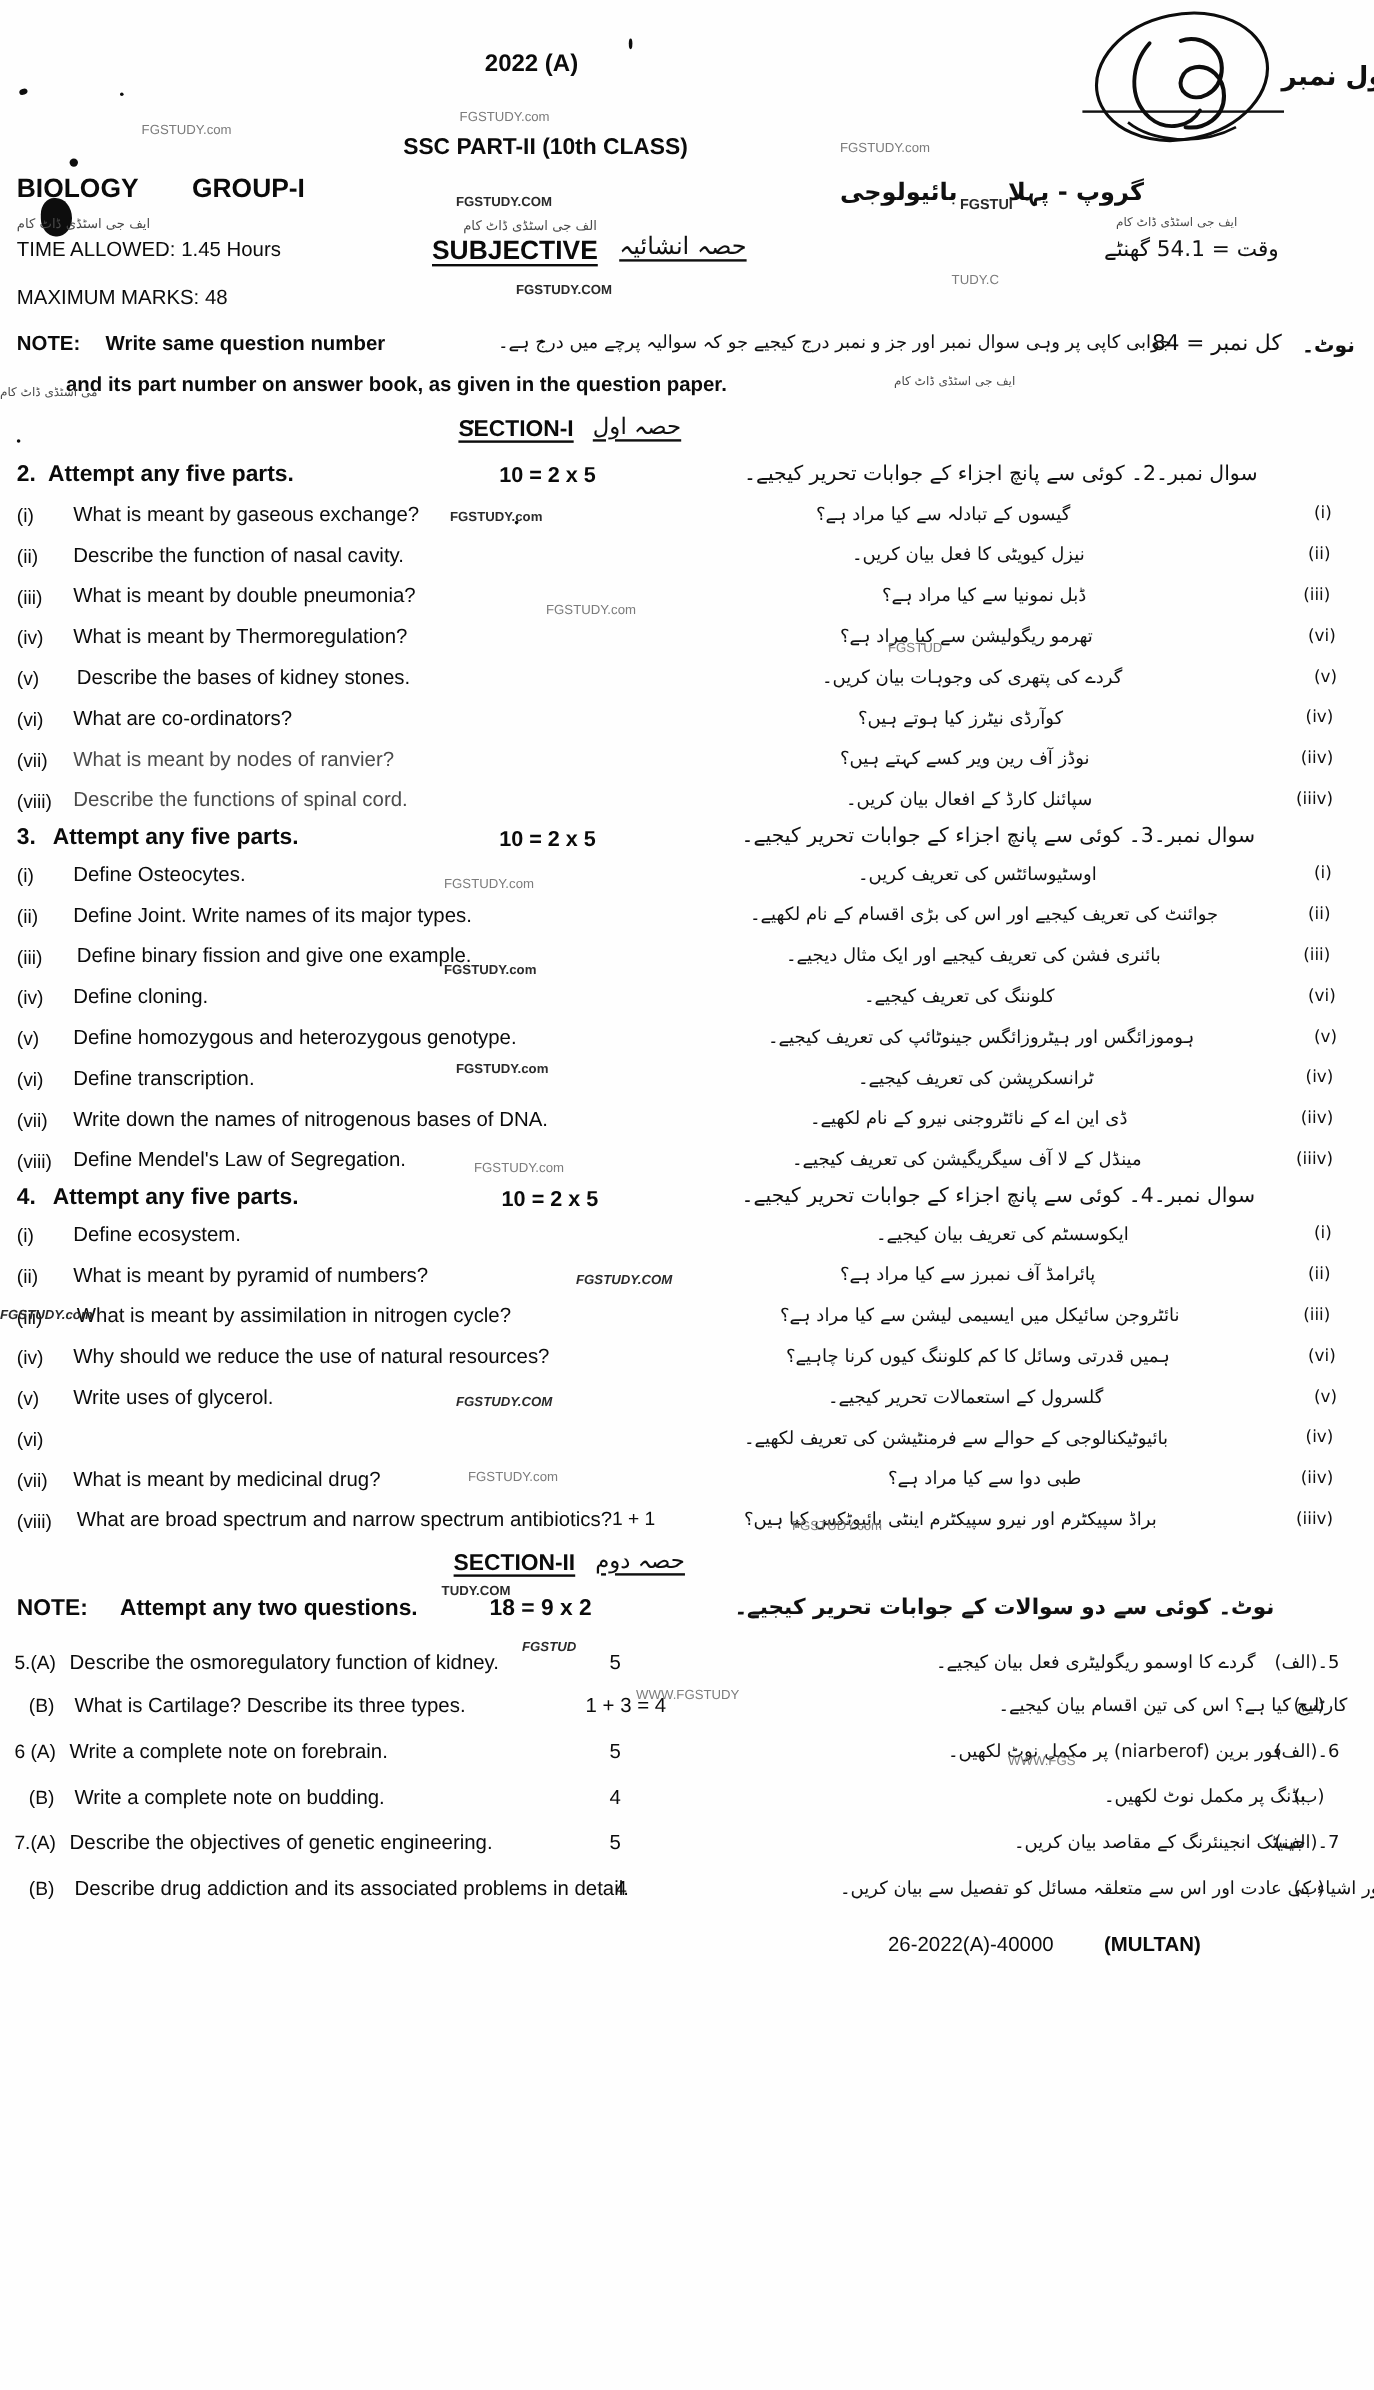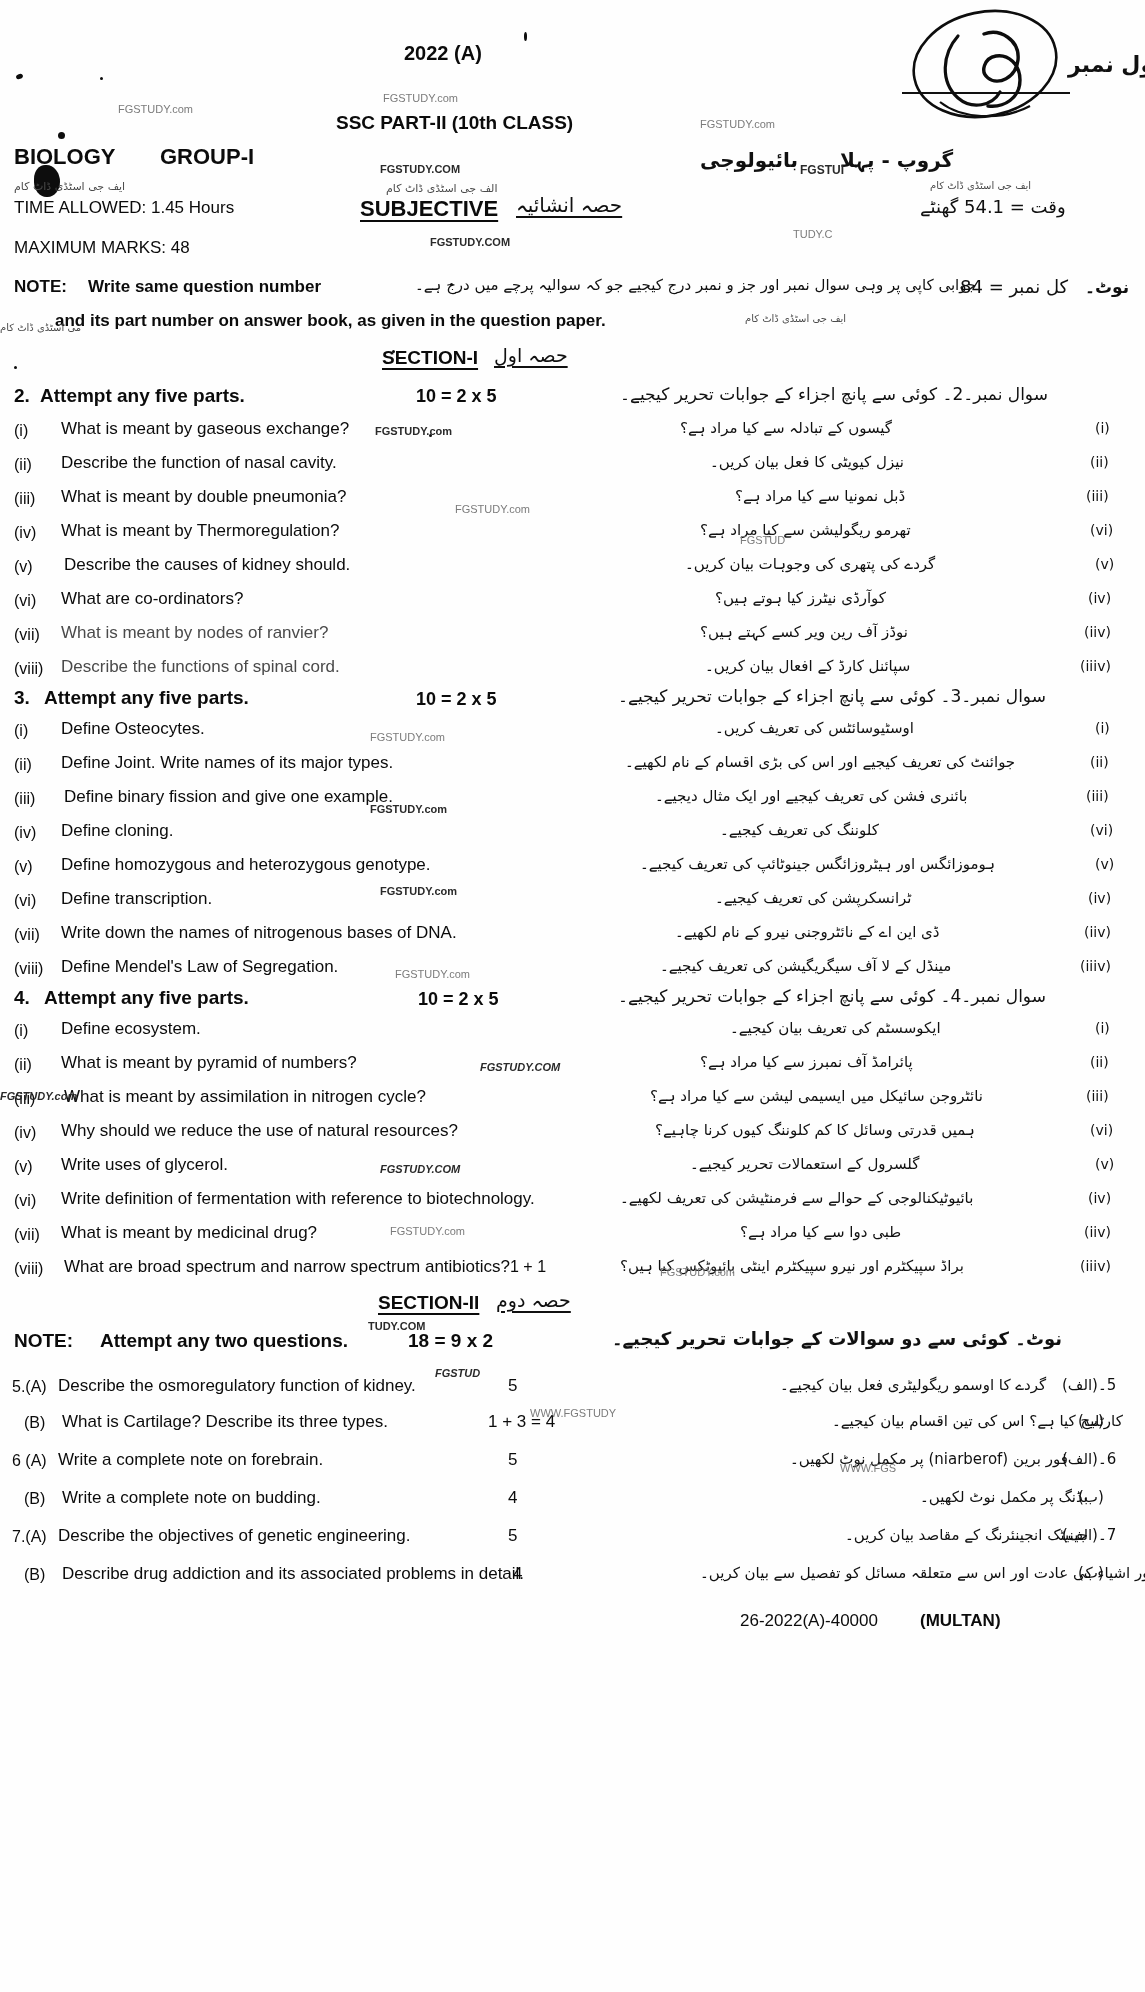--- a/index.html
+++ b/index.html
@@ -159,21 +159,21 @@
   <div class="abs en t17" style="left:61px; top:487px;">What is meant by double pneumonia?</div>
   <div class="abs ur t15" style="left:735px; top:487px;">ڈبل نمونیا سے کیا مراد ہے؟</div>
   <div class="abs ur t14" style="left:1086px; top:488px;">(iii)</div>
 
   <div class="abs en t16" style="left:14px; top:524px;">(iv)</div>
   <div class="abs en t17" style="left:61px; top:521px;">What is meant by Thermoregulation?</div>
   <div class="abs ur t15" style="left:700px; top:521px;">تھرمو ریگولیشن سے کیا مراد ہے؟</div>
   <div class="abs ur t14" style="left:1090px; top:522px;">(iv)</div>
 
   <div class="abs en t16" style="left:14px; top:558px;">(v)</div>
-  <div class="abs en t17" style="left:64px; top:555px;">Describe the causes of kidney should.</div>
+  <div class="abs en t17" style="left:64px; top:555px;">Describe the bases of kidney stones.</div>
   <div class="abs ur t15" style="left:685px; top:555px;">گردے کی پتھری کی وجوہات بیان کریں۔</div>
   <div class="abs ur t14" style="left:1095px; top:556px;">(v)</div>
 
   <div class="abs en t16" style="left:14px; top:592px;">(vi)</div>
   <div class="abs en t17" style="left:61px; top:589px;">What are co-ordinators?</div>
   <div class="abs ur t15" style="left:715px; top:589px;">کوآرڈی نیٹرز کیا ہوتے ہیں؟</div>
   <div class="abs ur t14" style="left:1088px; top:590px;">(vi)</div>
 
   <div class="abs en t16" style="left:14px; top:626px;">(vii)</div>
   <div class="abs en t17 faint" style="left:61px; top:623px;">What is meant by nodes of ranvier?</div>
@@ -254,21 +254,20 @@
   <div class="abs en t17" style="left:61px; top:1121px;">Why should we reduce the use of natural resources?</div>
   <div class="abs ur t15" style="left:655px; top:1121px;">ہمیں قدرتی وسائل کا کم کلوننگ کیوں کرنا چاہیے؟</div>
   <div class="abs ur t14" style="left:1090px; top:1122px;">(iv)</div>
 
   <div class="abs en t16" style="left:14px; top:1158px;">(v)</div>
   <div class="abs en t17" style="left:61px; top:1155px;">Write uses of glycerol.</div>
   <div class="abs ur t15" style="left:690px; top:1155px;">گلسرول کے استعمالات تحریر کیجیے۔</div>
   <div class="abs ur t14" style="left:1095px; top:1156px;">(v)</div>
 
   <div class="abs en t16" style="left:14px; top:1192px;">(vi)</div>
-  <div class="abs en t17" style="left:61px; top:1189px;">Write definition of fermentation with reference to biotechnology.</div>
   <div class="abs ur t15" style="left:620px; top:1189px;">بائیوٹیکنالوجی کے حوالے سے فرمنٹیشن کی تعریف لکھیے۔</div>
   <div class="abs ur t14" style="left:1088px; top:1190px;">(vi)</div>
 
   <div class="abs en t16" style="left:14px; top:1226px;">(vii)</div>
   <div class="abs en t17" style="left:61px; top:1223px;">What is meant by medicinal drug?</div>
   <div class="abs ur t15" style="left:740px; top:1223px;">طبی دوا سے کیا مراد ہے؟</div>
   <div class="abs ur t14" style="left:1084px; top:1224px;">(vii)</div>
 
   <div class="abs en t16" style="left:14px; top:1260px;">(viii)</div>
   <div class="abs en t17" style="left:64px; top:1257px;">What are broad spectrum and narrow spectrum antibiotics?</div>

